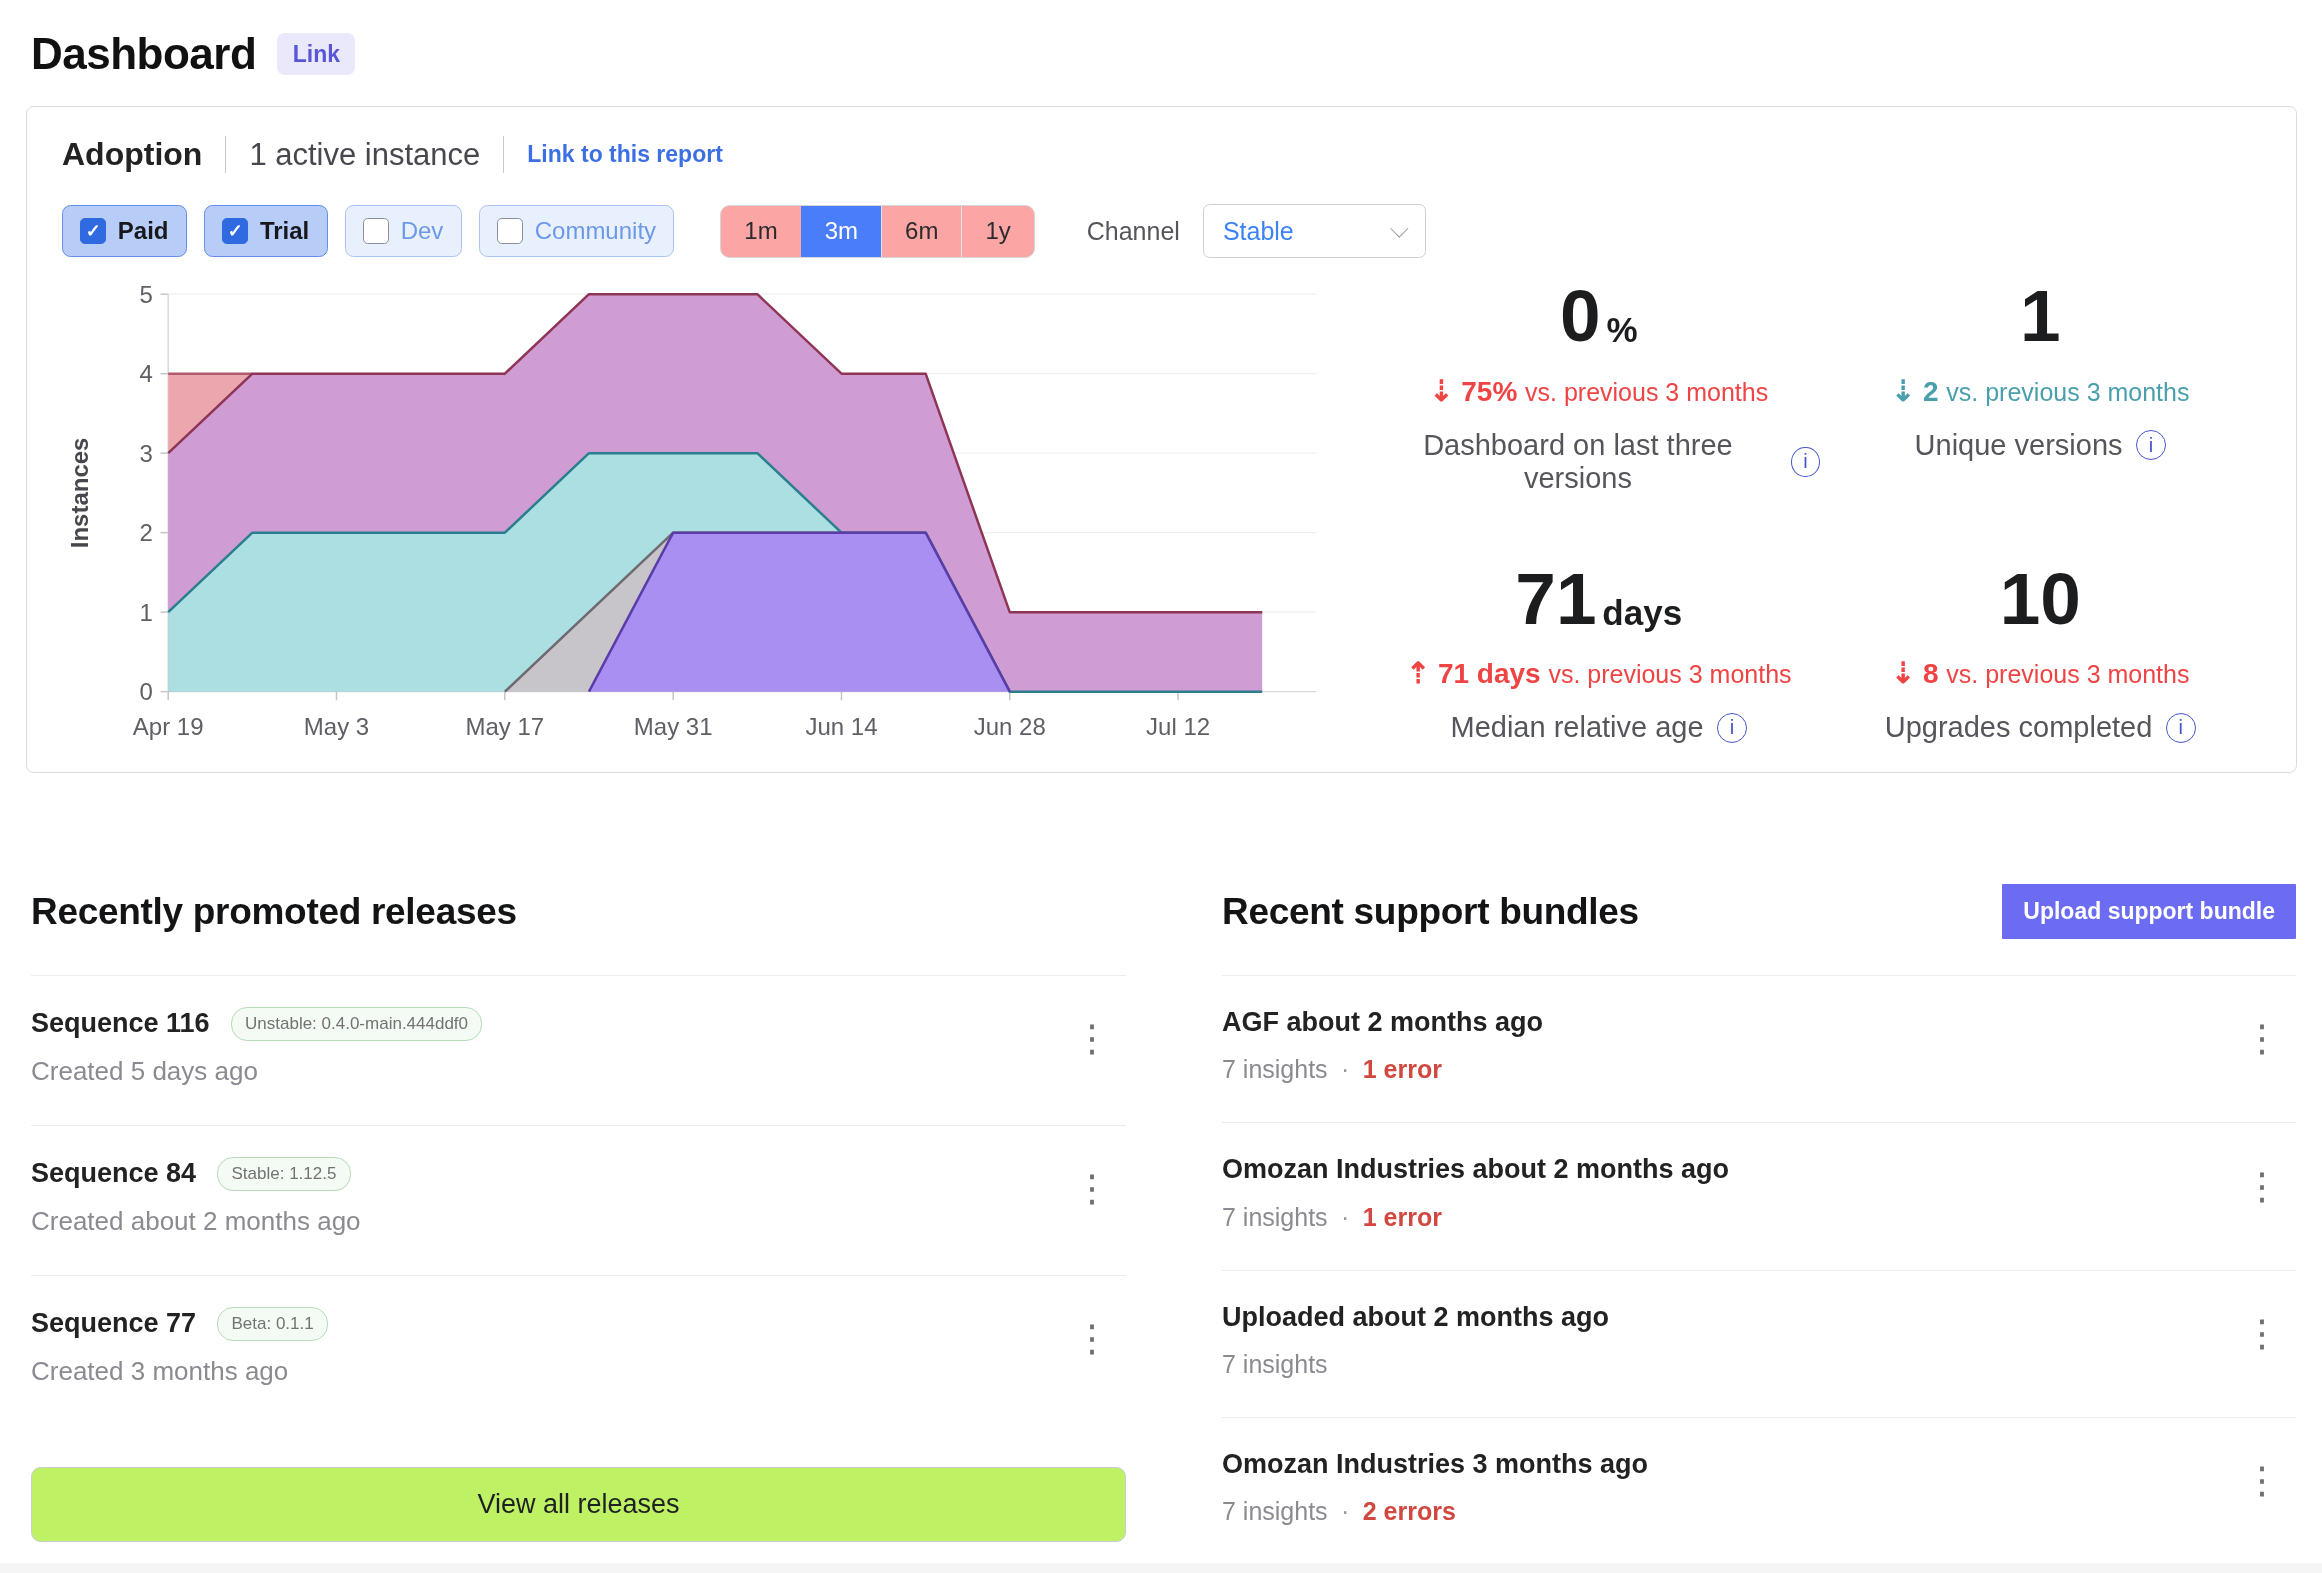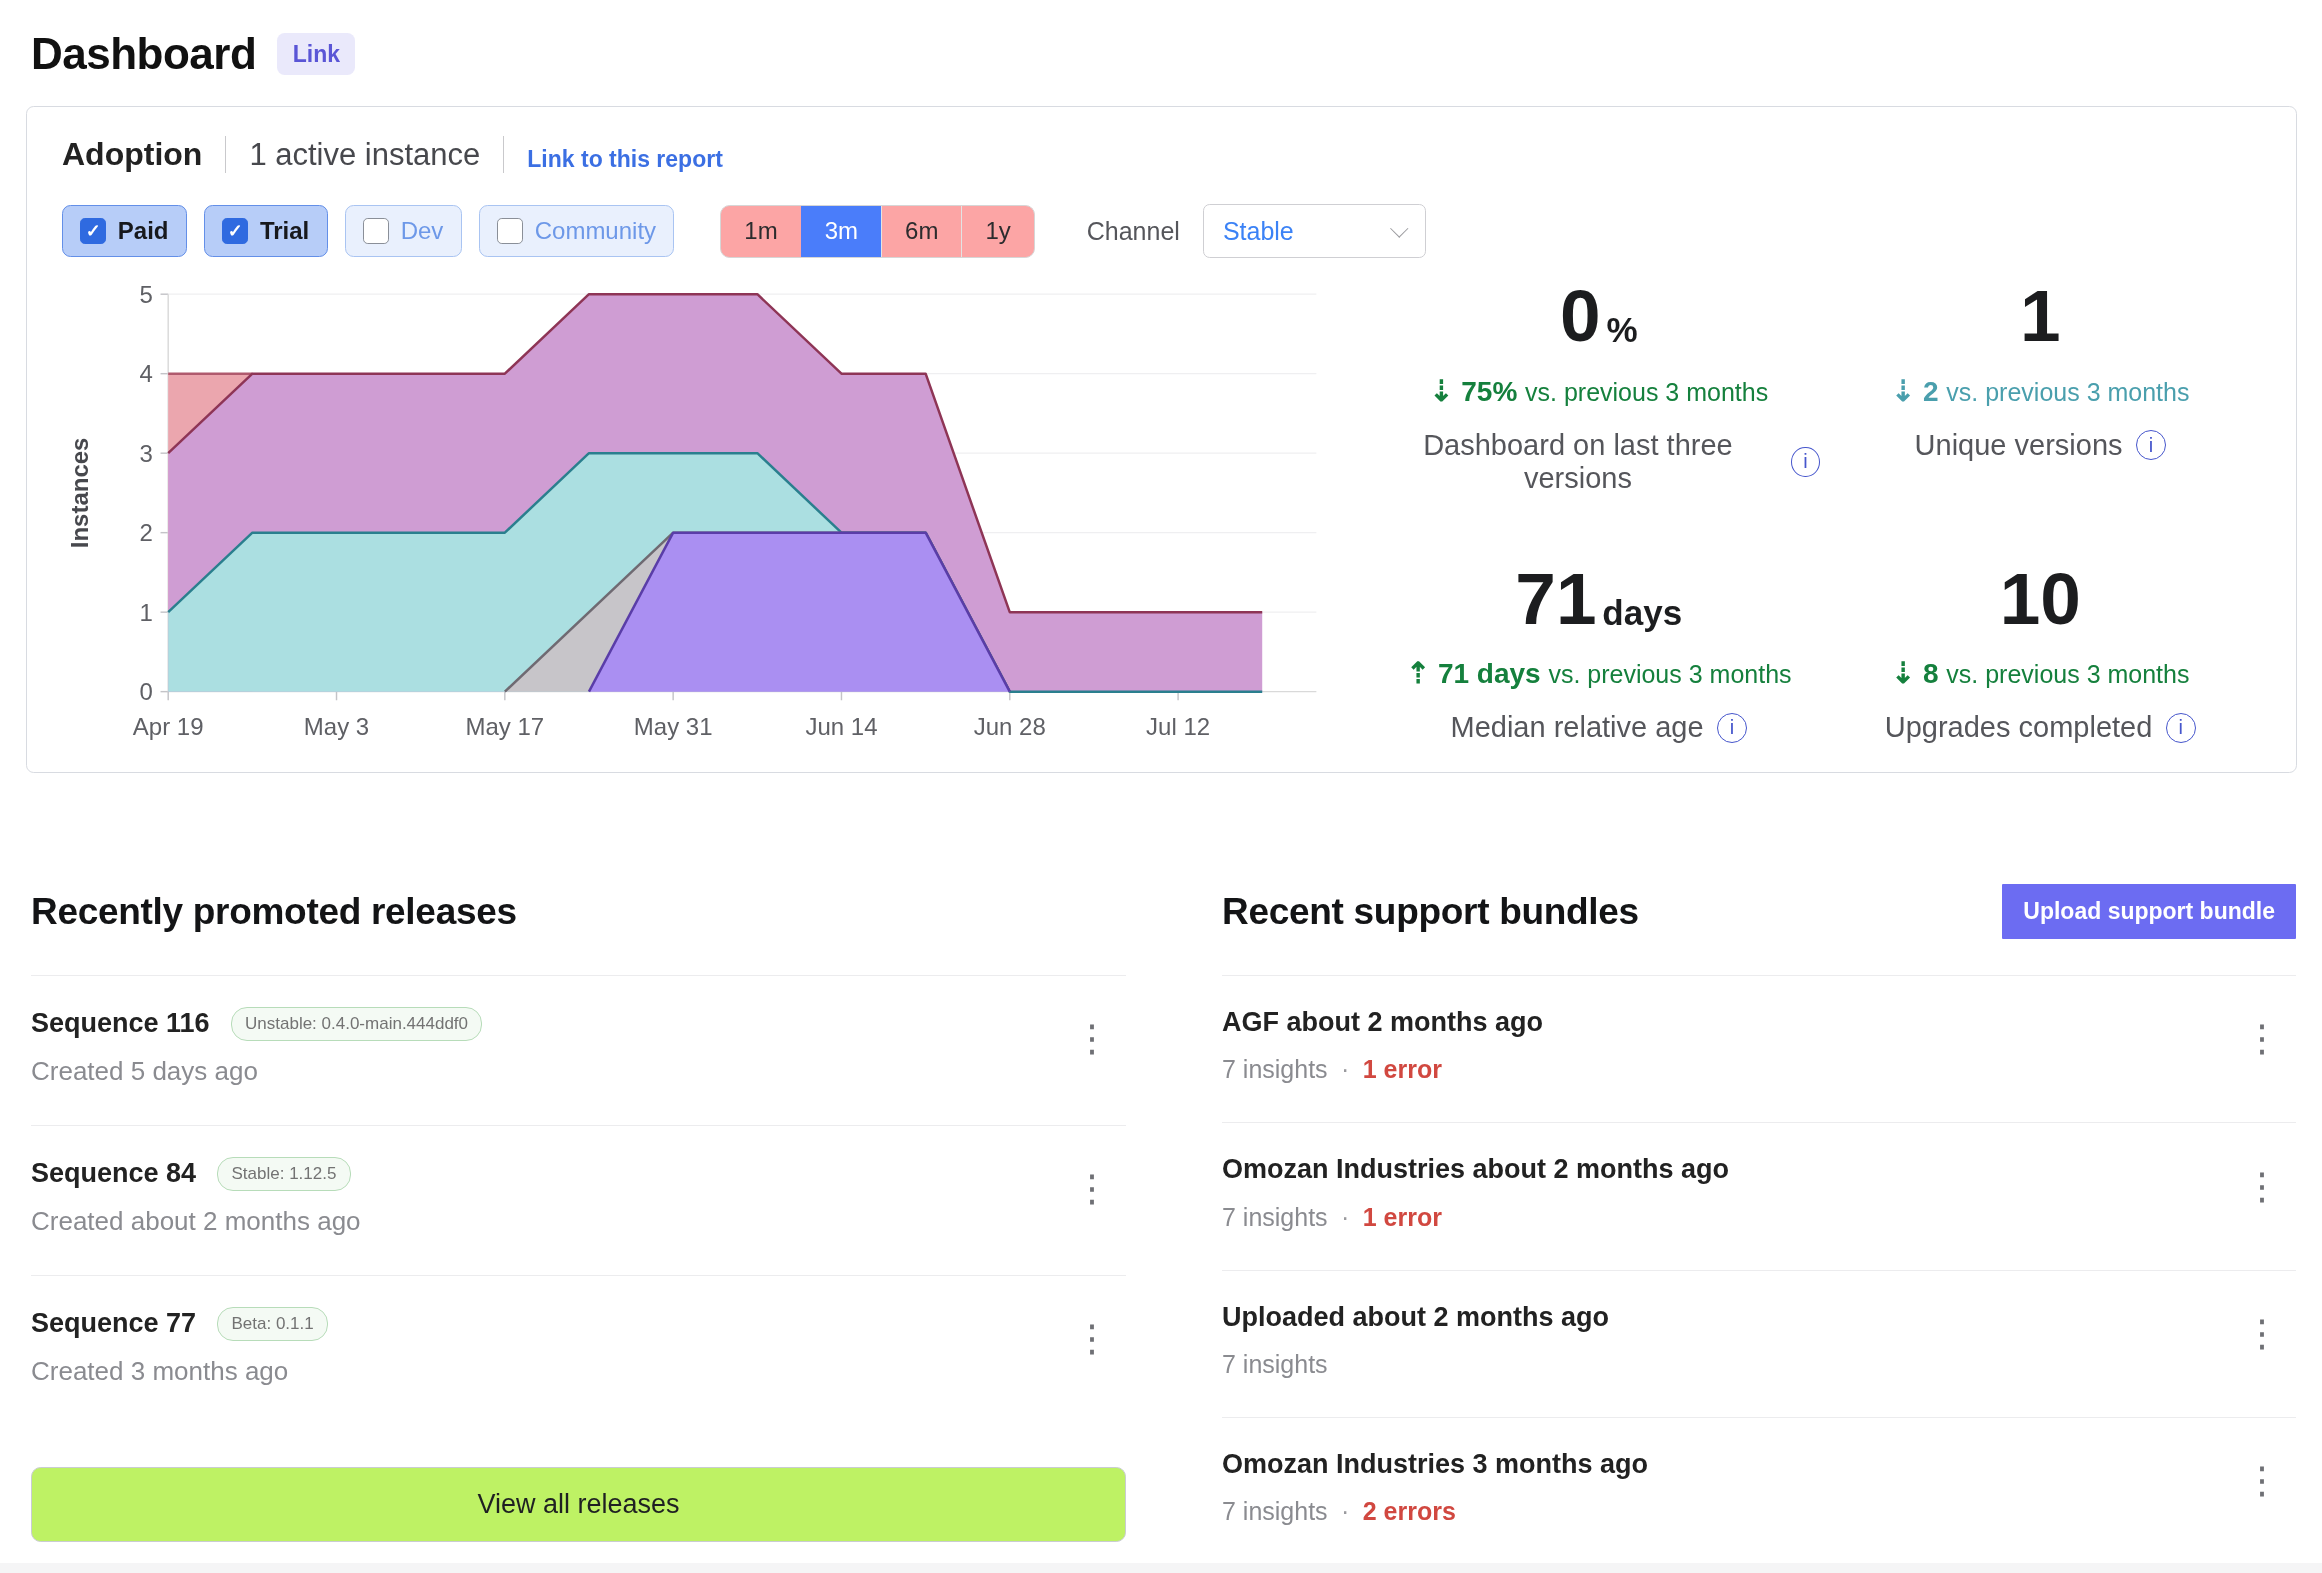--- a/index.html
+++ b/index.html
@@ -8,21 +8,21 @@
 
   
   .page-head { display: flex; align-items: center; gap: 21px; padding: 29px 0 0 31px; }
   .page-title { font-size: 44px; font-weight: bold; letter-spacing: -0.5px; color: #111; }
   .beta { background: #eae9fb; color: #5a55d6; font-size: 23px; font-weight: bold;
     padding: 7.7px 15.4px; border-radius: 7.7px; }
 
   
   .card { margin: 27px 26px 0 26px; height: 667px; border: 1px solid #d8dbe1;
     border-radius: 7.7px; padding: 29px 35px 0 35px; }
-  .card-head { display: flex; align-items: flex-end; gap: 23px; }
+  .card-head { display: flex; align-items: center; gap: 23px; }
   .card-title { font-size: 32px; font-weight: bold; color: #222; }
   .vsep { width: 1px; height: 37px; background: #c9c9cc; }
   .card-sub { font-size: 31px; color: #47484d; }
   .report-link { font-size: 23px; font-weight: bold; color: #3b6fe3; text-decoration: none; cursor: pointer; }
 
   .controls { display: flex; align-items: center; margin-top: 31px; }
   .chips { display: flex; gap: 17.3px; }
   .chip { display: flex; align-items: center; gap: 11.5px; border-radius: 8.6px; padding: 10.6px 17.3px;
     font-size: 24px; cursor: pointer; border: 1.9px solid #a9c4f2; background: #e9f0fd; color: #6d98e8; }
   .chip.checked { background: #b7cdf8; border-color: #638fe8; color: #17181c; font-weight: bold; }
@@ -50,21 +50,21 @@
 
   
   .stats { flex: 1; display: grid; grid-template-columns: 1fr 1fr; row-gap: 56px; padding: 7.7px 0 0 38px; }
   .stat { text-align: center; }
   .val { display: flex; justify-content: center; align-items: flex-end; line-height: 0.9; }
   .num { font-size: 73px; font-weight: bold; color: #1c1d1f; }
   .unit { font-size: 35px; font-weight: bold; color: #1c1d1f; margin-left: 5.8px; padding-bottom: 2.9px; }
   .delta { margin-top: 25px; font-size: 25px; }
   .delta b { font-size: 28px; margin-right: 7.7px; }
   .delta .arrow { font-size: 29px; font-weight: bold; margin-right: 7.7px; }
-  .delta.red { color: #15803d; }
+  .delta.red { color: #ef4444; }
   .delta.teal { color: #4a9fad; }
   .slbl { margin-top: 21px; font-size: 29px; color: #55565b;
     display: flex; align-items: center; justify-content: center; gap: 13.4px; }
   .info { width: 30px; height: 30px; border: 1.9px solid #4656cc; color: #4656cc; border-radius: 50%;
     font-size: 20px; display: inline-flex; align-items: center; justify-content: center; cursor: pointer; }
 
   
   .columns { display: flex; margin: 108px 27px 0 31px; gap: 96px; }
   .col-left { width: 1095px; flex: none; }
   .col-right { flex: 1; }

